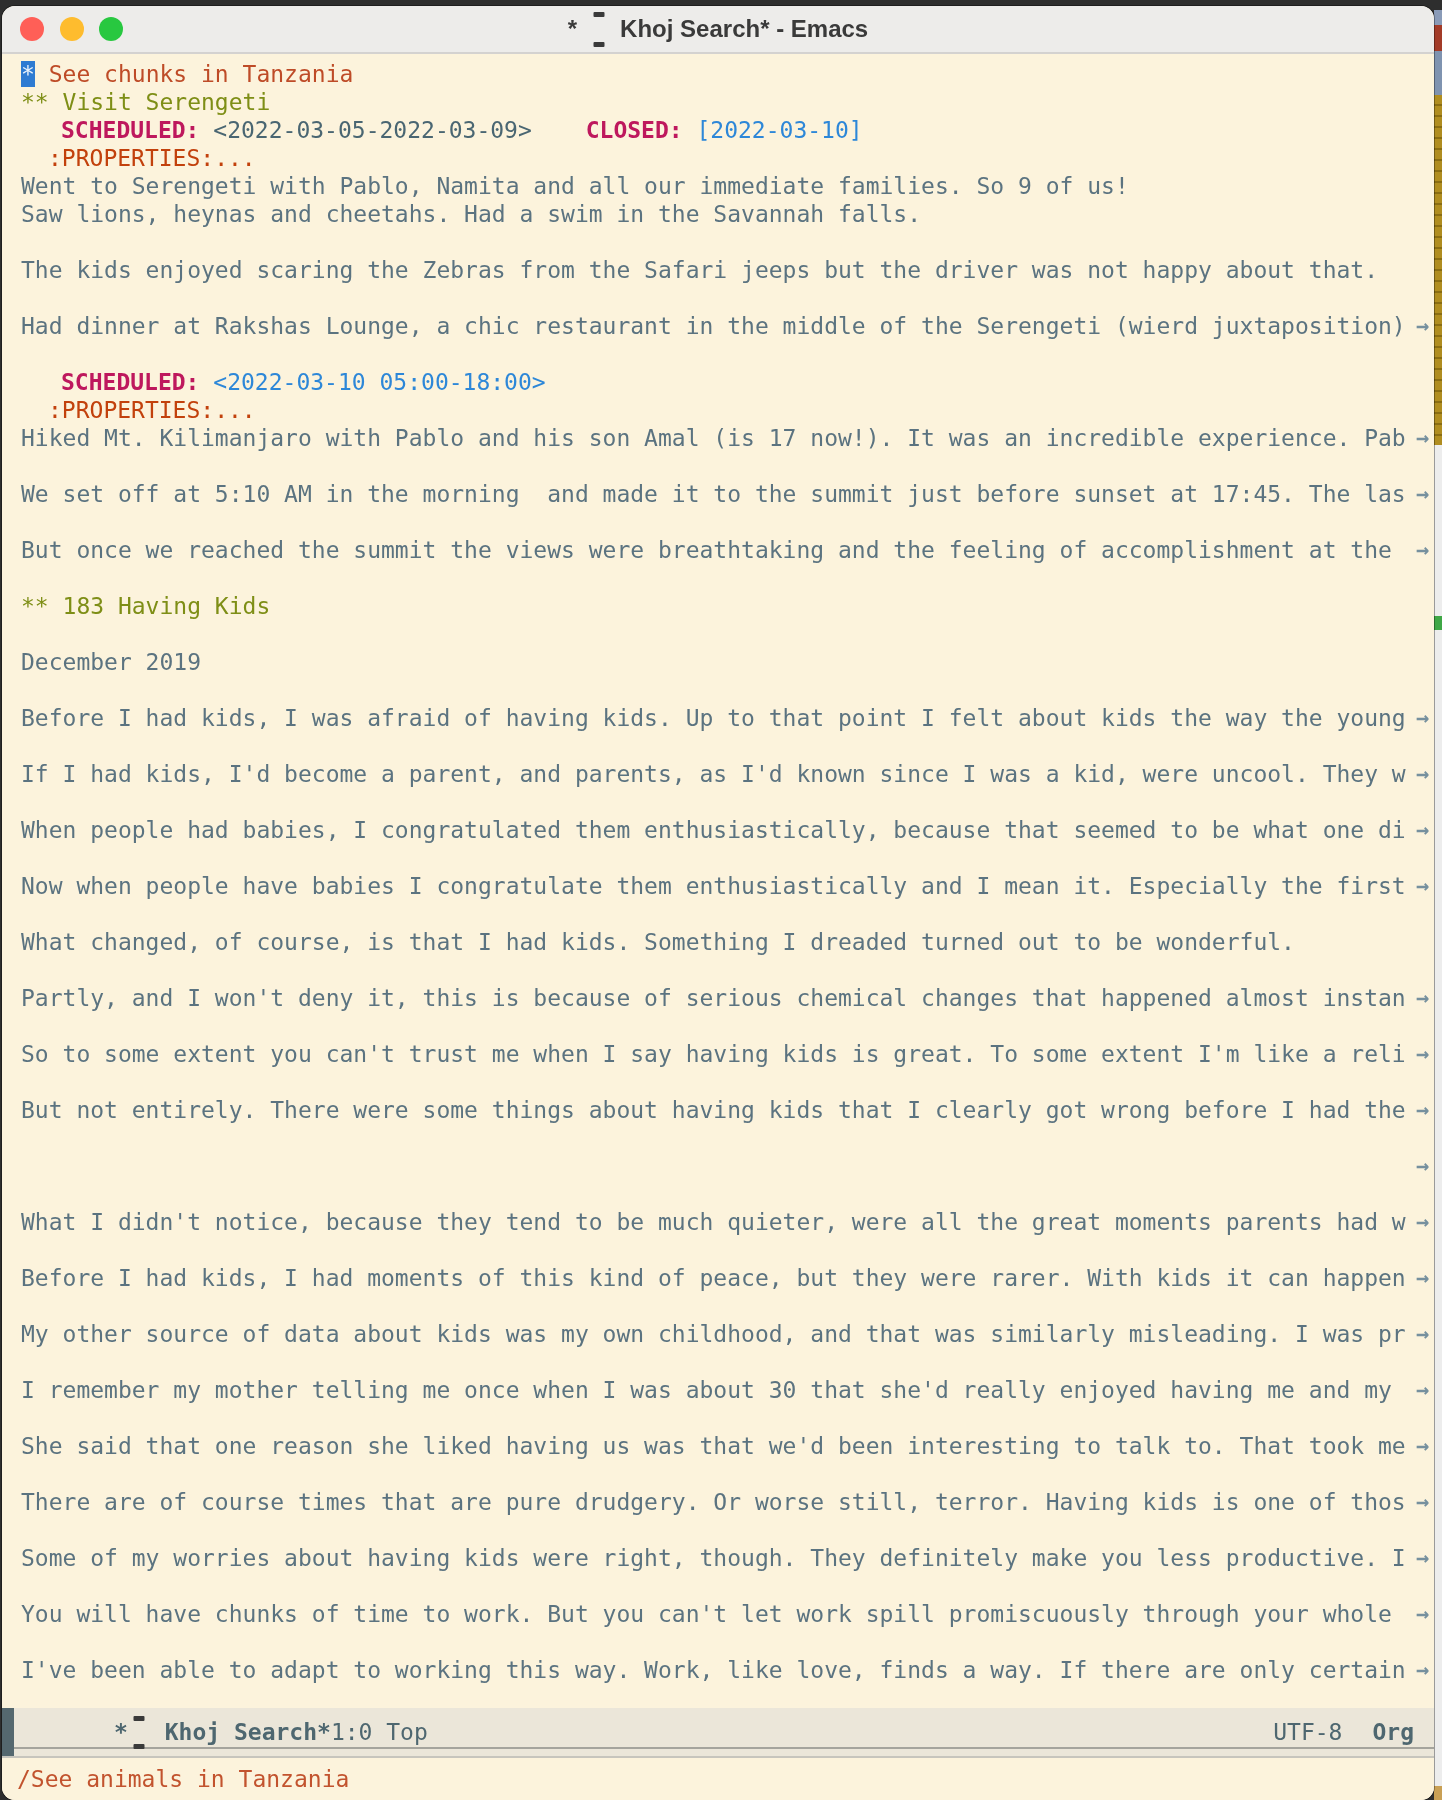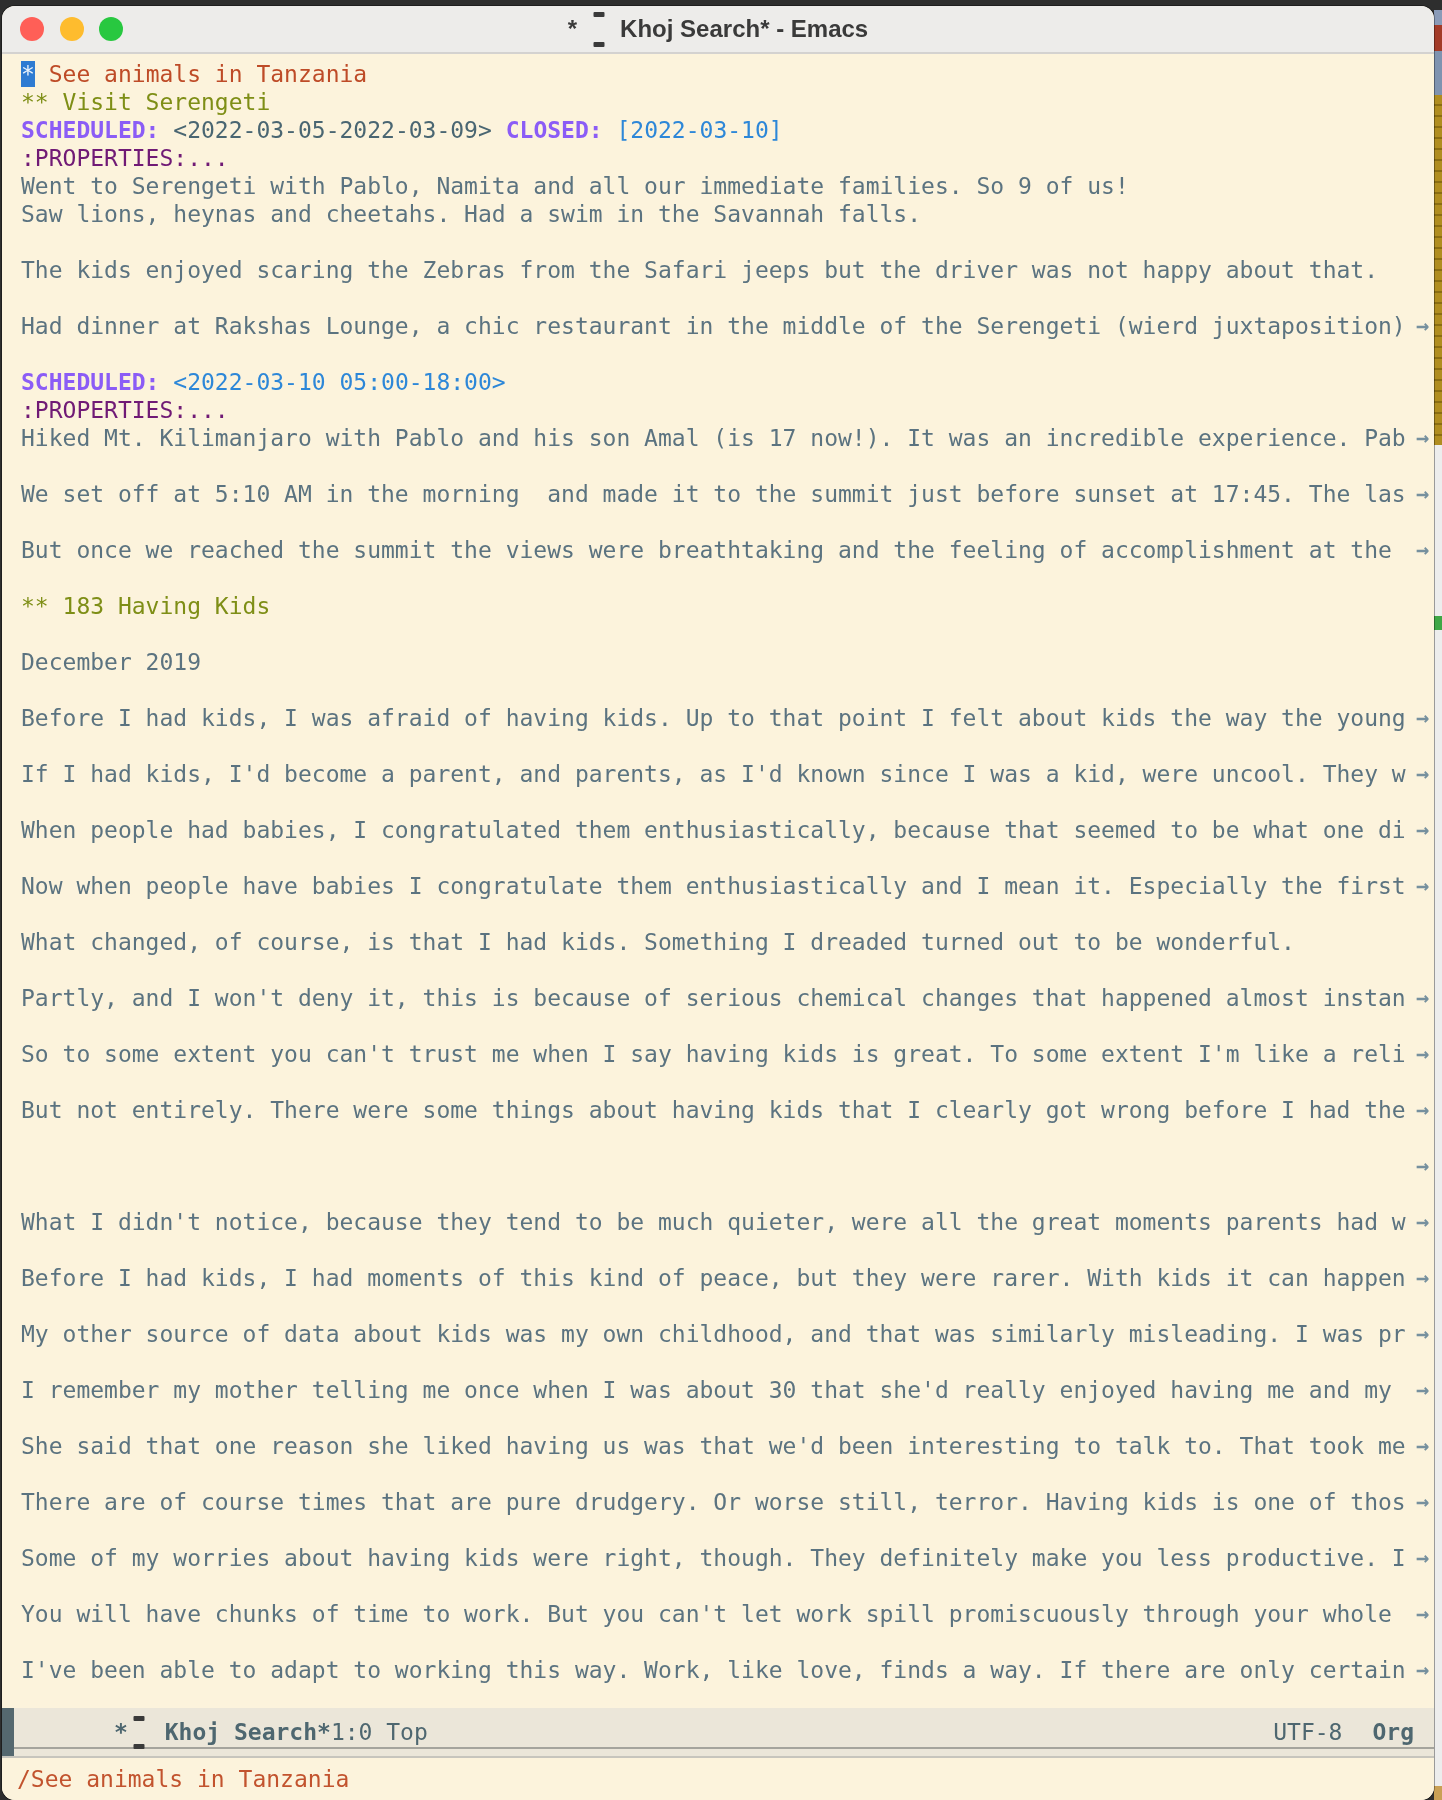--- a/index.html
+++ b/index.html
@@ -36,22 +36,22 @@
   .lantern::after{bottom:-4px;}
   .lantern.small{width:19px;height:25px;}
 
   
   .buffer{position:relative;flex:1 1 auto;background:#FCF3DC;padding-top:6px;overflow:hidden;}
   .bline{position:relative;height:28px;line-height:28px;padding-left:19px;
          font-size:23px;white-space:pre;color:#5B7380;}
   .sg-body{color:#5B7380;}
   .sg-heading1{color:#BE4B27;}
   .sg-heading2{color:#7E8E16;}
-  .sg-keyword{color:#8b5cf6;font-weight:bold;}
-  .sg-drawer{color:#701a75;}
+  .sg-keyword{color:#be185d;font-weight:bold;margin-left:40px;}
+  .sg-drawer{color:#c2410c;margin-left:27px;}
   .sg-timestamp{color:#4A6672;}
   .sg-timestamp-active{color:#2D87D8;}
   .sg-cursor{background:#2E7BD2;color:#EAF3FC;}
   .trunc{position:absolute;right:5px;top:0;color:#76909E;font-weight:bold;font-size:22px;}
 
   
   .modeline{position:relative;height:48px;flex:0 0 48px;background:#EBE6D9;
             border-bottom:2px solid #C7C5BD;font-size:23px;color:#4E6770;white-space:pre;
             display:flex;align-items:center;}
   .modeline .rule{position:absolute;left:0;right:0;top:39px;height:2px;background:#A5A49D;}
@@ -89,21 +89,21 @@
       <span class="tl yellow"></span>
       <span class="tl green"></span>
       <span class="title-group">
         <span>*</span>
         <span class="lantern"></span>
         <span>Khoj Search* - Emacs</span>
       </span>
     </div>
 
     <div class="buffer">
-        <div class="bline"><span class="sg-cursor">*</span><span class="sg-heading1"> See animals in Tanzania</span></div>
+        <div class="bline"><span class="sg-cursor">*</span><span class="sg-heading1"> See chunks in Tanzania</span></div>
         <div class="bline"><span class="sg-heading2">** Visit Serengeti</span></div>
         <div class="bline"><span class="sg-keyword">SCHEDULED: </span><span class="sg-timestamp">&lt;2022-03-05-2022-03-09&gt;</span><span class="sg-body"> </span><span class="sg-keyword">CLOSED: </span><span class="sg-timestamp-active">[2022-03-10]</span></div>
         <div class="bline"><span class="sg-drawer">:PROPERTIES:...</span></div>
         <div class="bline"><span class="sg-body">Went to Serengeti with Pablo, Namita and all our immediate families. So 9 of us!</span></div>
         <div class="bline"><span class="sg-body">Saw lions, heynas and cheetahs. Had a swim in the Savannah falls.</span></div>
         <div class="bline"></div>
         <div class="bline"><span class="sg-body">The kids enjoyed scaring the Zebras from the Safari jeeps but the driver was not happy about that.</span></div>
         <div class="bline"></div>
         <div class="bline"><span class="sg-body">Had dinner at Rakshas Lounge, a chic restaurant in the middle of the Serengeti (wierd juxtaposition)</span><span class="trunc">→</span></div>
         <div class="bline"></div>

